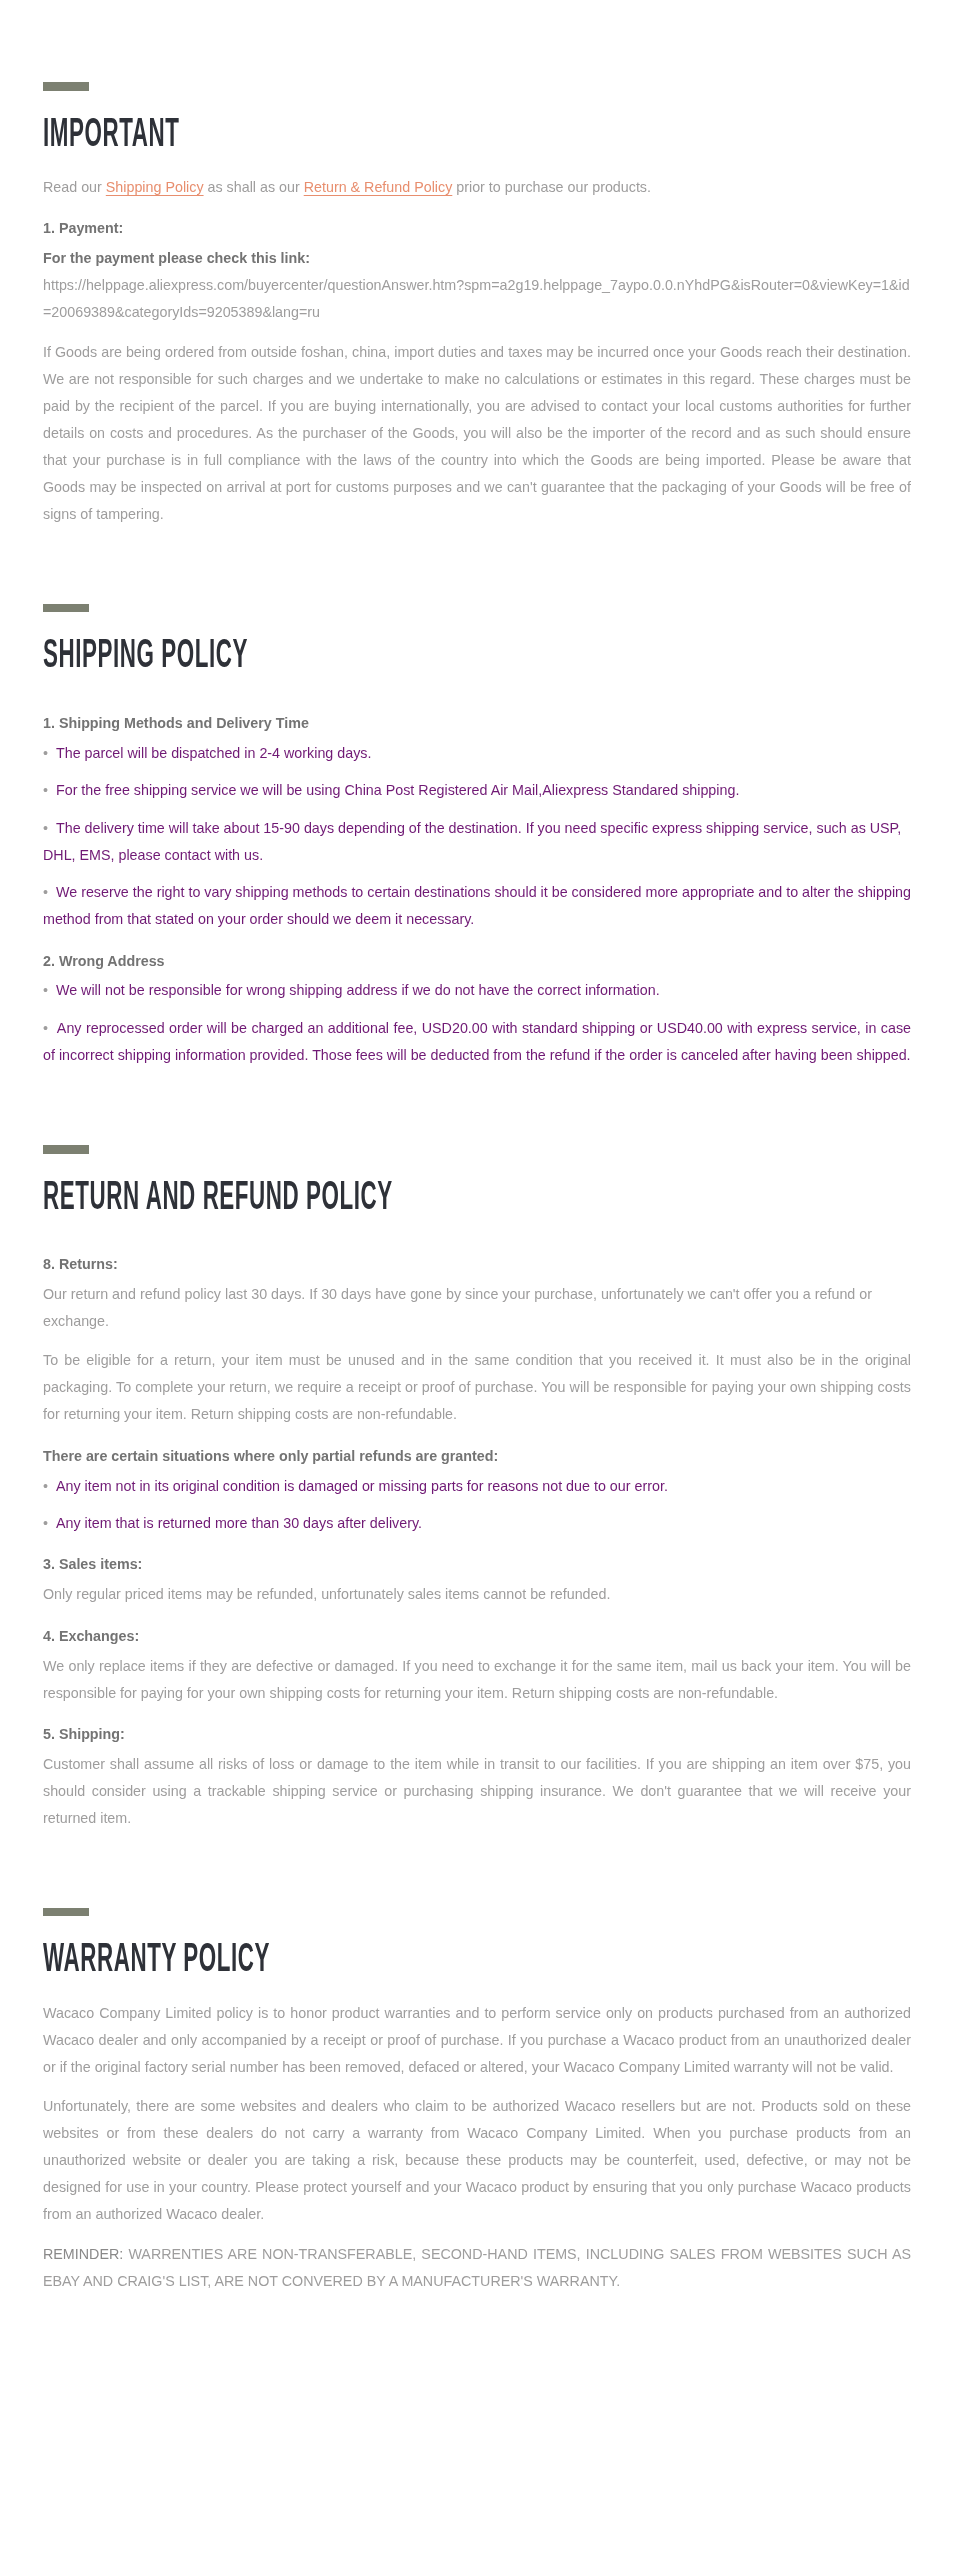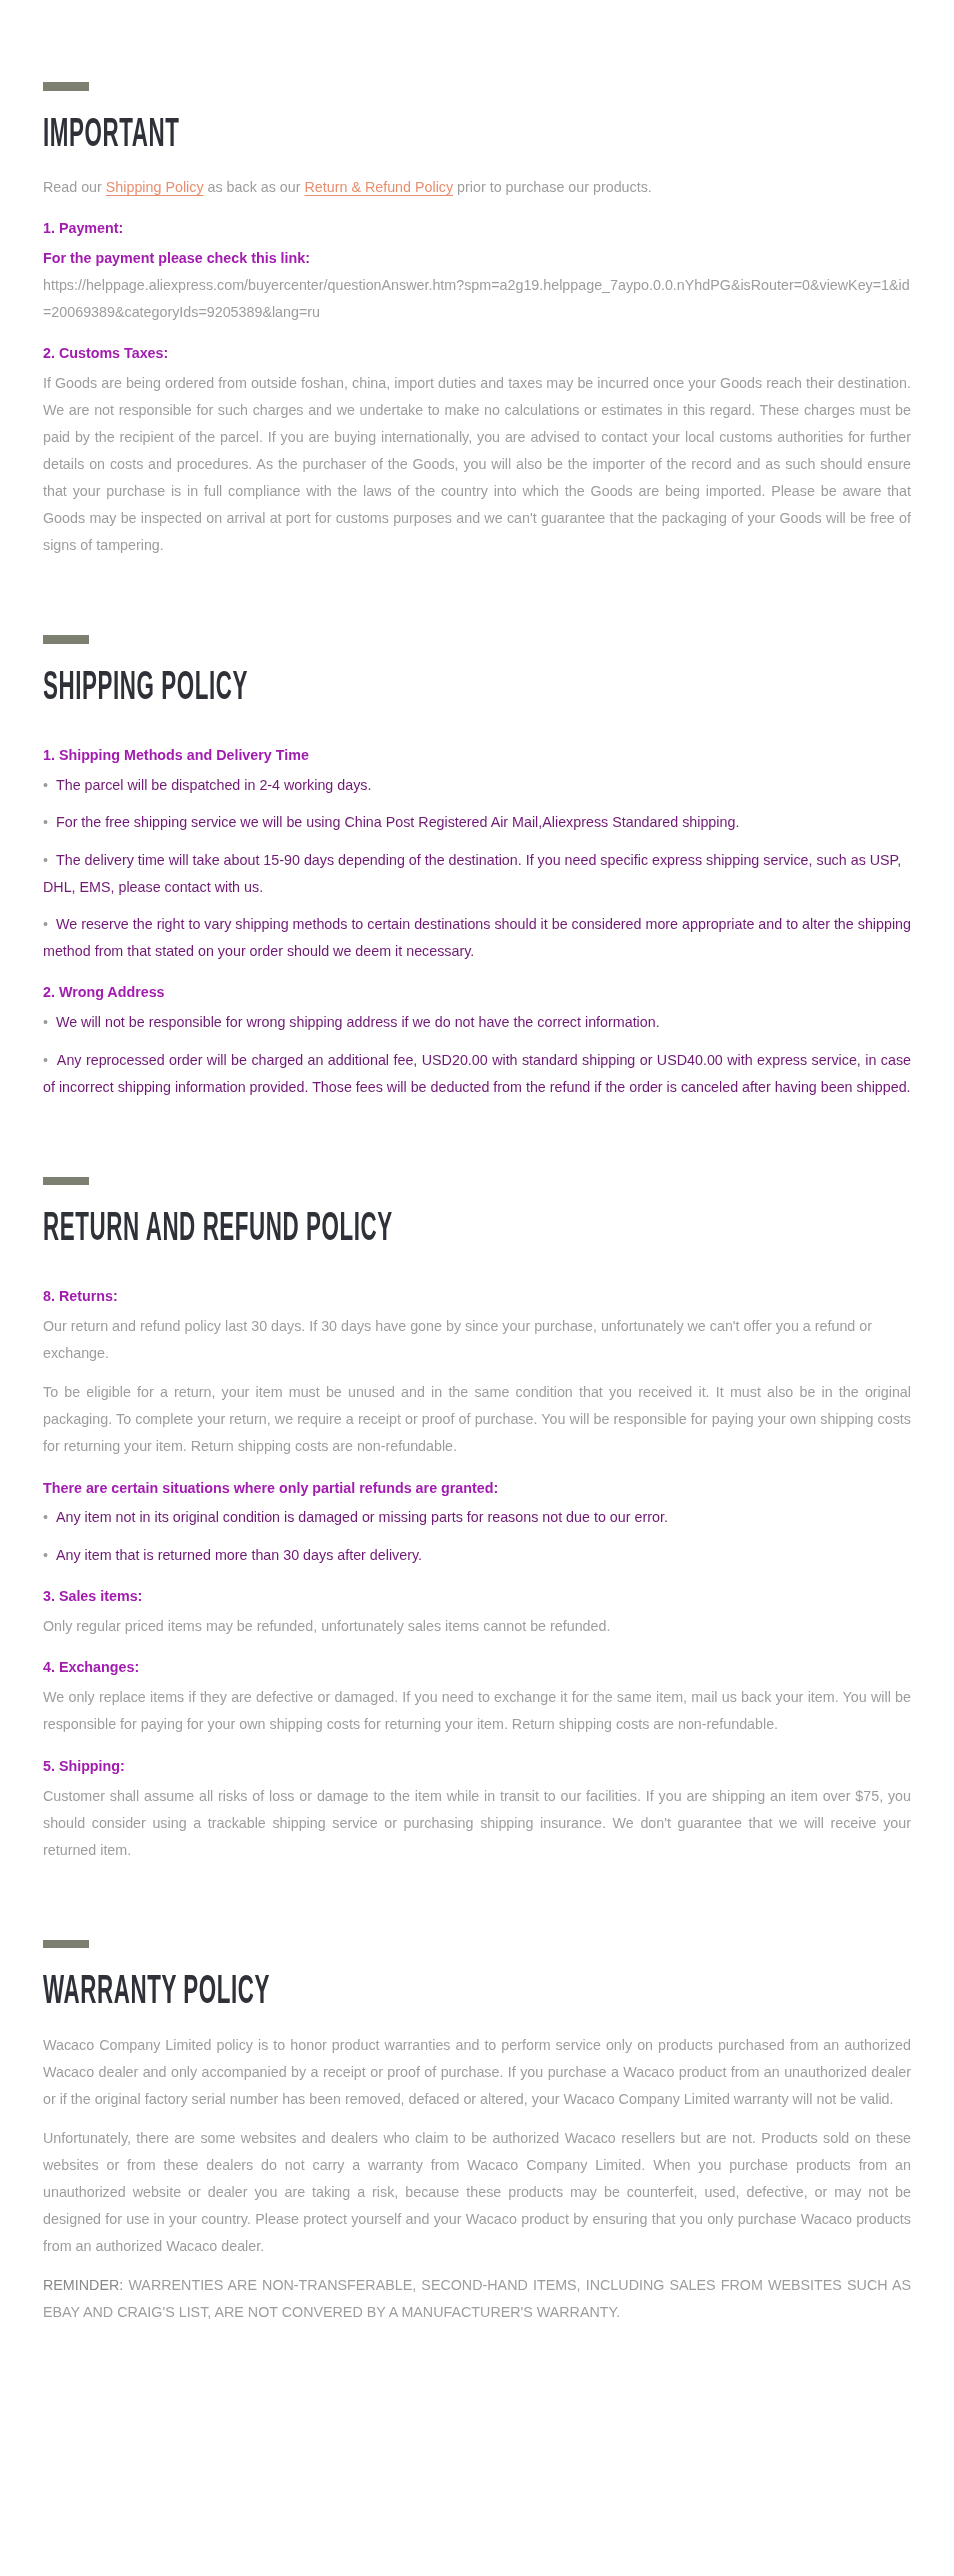--- a/index.html
+++ b/index.html
@@ -44,21 +44,21 @@
     font-size: 14.3px;
     line-height: 27px;
     color: #9e9d9d;
   }
   p.justify { text-align: justify; }
   p.subheading {
     margin: 14.3px 0 2.9px 0;
     font-size: 14.3px;
     line-height: 27px;
     font-weight: 700;
-    color: #a21caf;
+    color: #737373;
   }
   p.subheading.tight { margin: 0; }
   p.url { word-break: break-all; }
   p.bullet {
     margin: 0 0 10.5px 0;
     font-size: 14.3px;
     line-height: 27px;
     color: #701a75;
   }
   p.bullet::before {
@@ -76,25 +76,24 @@
     color: #8a8989;
   }
 </style>
 </head>
 <body>
 
 <div class="content" id="sections-root">
     <section class="section">
       <div class="section-bar"></div>
       <div class="title-row"><h2 class="section-title">IMPORTANT</h2></div>
-      <p class="body"><span>Read our </span><a class="link" href="#">Shipping Policy</a><span> as back as our </span><a class="link" href="#">Return &amp; Refund Policy</a><span> prior to purchase our products.</span></p>
+      <p class="body"><span>Read our </span><a class="link" href="#">Shipping Policy</a><span> as shall as our </span><a class="link" href="#">Return &amp; Refund Policy</a><span> prior to purchase our products.</span></p>
       <p class="subheading">1. Payment:</p>
       <p class="subheading tight">For the payment please check this link:</p>
       <p class="body url">https://helppage.aliexpress.com/buyercenter/questionAnswer.htm?spm=a2g19.helppage_7aypo.0.0.nYhdPG&amp;isRouter=0&amp;viewKey=1&amp;id=20069389&amp;categoryIds=9205389&amp;lang=ru</p>
-      <p class="subheading">2. Customs Taxes:</p>
       <p class="body justify">If Goods are being ordered from outside foshan, china, import duties and taxes may be incurred once your Goods reach their destination. We are not responsible for such charges and we undertake to make no calculations or estimates in this regard. These charges must be paid by the recipient of the parcel. If you are buying internationally, you are advised to contact your local customs authorities for further details on costs and procedures. As the purchaser of the Goods, you will also be the importer of the record and as such should ensure that your purchase is in full compliance with the laws of the country into which the Goods are being imported. Please be aware that Goods may be inspected on arrival at port for customs purposes and we can't guarantee that the packaging of your Goods will be free of signs of tampering.</p>
     </section>
     <section class="section">
       <div class="section-bar"></div>
       <div class="title-row"><h2 class="section-title">SHIPPING POLICY</h2></div>
       <p class="subheading">1. Shipping Methods and Delivery Time</p>
       <p class="bullet">The parcel will be dispatched in 2-4 working days.</p>
       <p class="bullet">For the free shipping service we will be using China Post Registered Air Mail,Aliexpress Standared shipping.</p>
       <p class="bullet">The delivery time will take about 15-90 days depending of the destination. If you need specific express shipping service, such as USP, DHL, EMS, please contact with us.</p>
       <p class="bullet justify">We reserve the right to vary shipping methods to certain destinations should it be considered more appropriate and to alter the shipping method from that stated on your order should we deem it necessary.</p>

